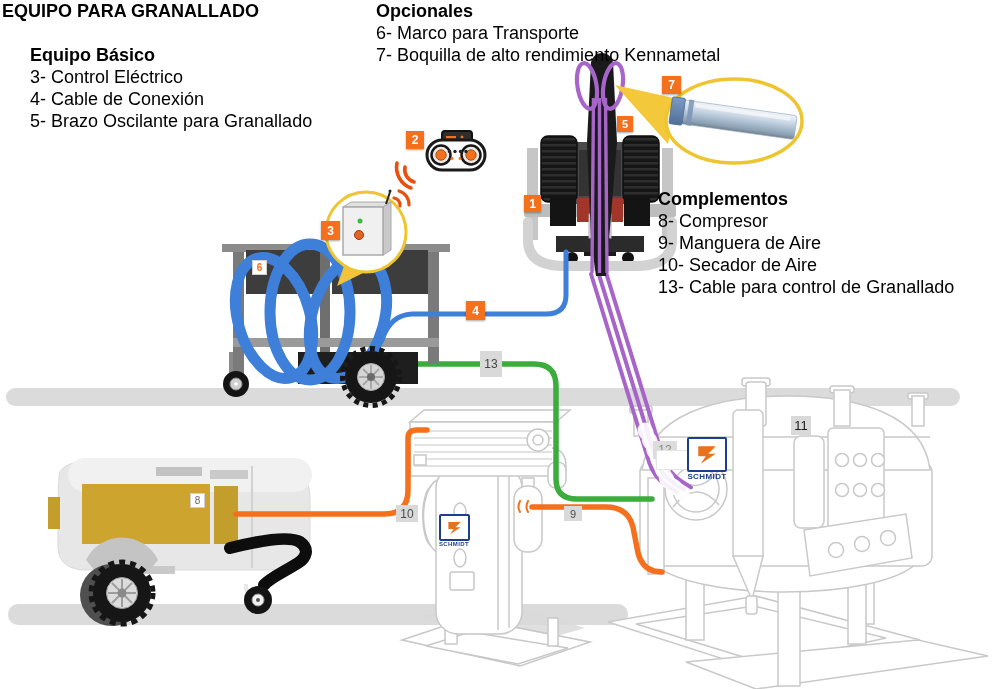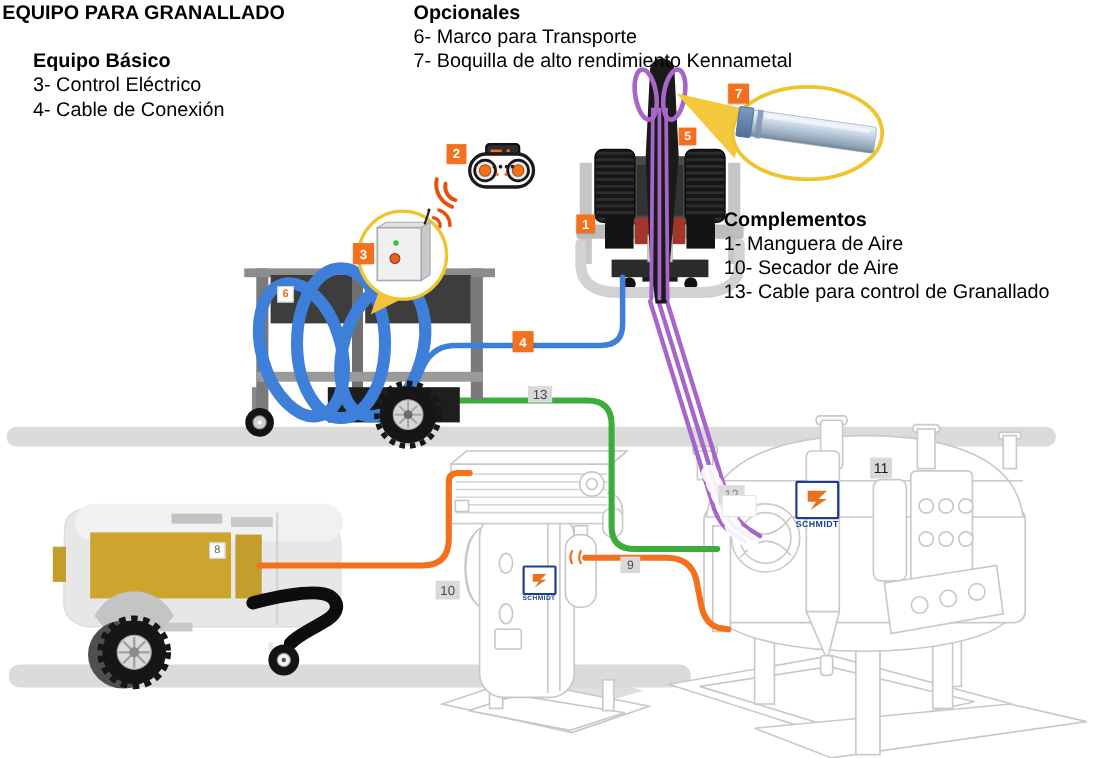--- a/index.html
+++ b/index.html
@@ -11,21 +11,21 @@
   .lbl{position:absolute;white-space:nowrap;font-size:18px;line-height:22px;color:#000;}
   .hd{font-weight:bold;}
   .badge{
     position:absolute;display:flex;align-items:center;justify-content:center;
     font-weight:bold;font-size:12px;box-sizing:border-box;
   }
   .badge.orange{background:#F4701D;color:#fff;box-shadow:0 1px 2px rgba(0,0,0,.35);}
   .badge.whitebox{background:#fff;border:1px solid #CFCFCF;font-size:10px;}
   .badge.graybox{background:#D9D9D9;color:#4a4a4a;font-weight:normal;}
   .cover{position:absolute;background:#fff;border:1px solid #E4E4E4;border-radius:2px;}
-  .logo{position:absolute;text-align:center;margin-left:36px;}
+  .logo{position:absolute;text-align:center;}
   .logo .box{background:#fff;border:2px solid #1D3E8F;border-radius:2px;
     display:flex;align-items:center;justify-content:center;margin:0 auto;}
   .logo .txt{color:#1D3E8F;font-weight:bold;letter-spacing:.4px;}
 </style>
 </head>
 <body>
 
 <svg id="diagram-svg" width="1000" height="689" viewBox="0 0 1000 689">
   <defs>
     <pattern id="tread" width="5" height="6" patternUnits="userSpaceOnUse">
@@ -300,49 +300,51 @@
 </svg>
 
 <div class="lbl" style="left:2px;top:0px;text-align:center;">
   <div class="hd">EQUIPO PARA GRANALLADO</div>
 </div>
 
 <div class="lbl" style="left:2px;top:44px;margin-left:28px;">
   <div class="hd">Equipo Básico</div>
   <div>3- Control Eléctrico</div>
   <div>4- Cable de Conexión</div>
+  <div>5- Brazo Oscilante para Granallado</div>
 </div>
 
 <div class="lbl" style="left:376px;top:0px;">
   <div class="hd">Opcionales</div>
   <div>6- Marco para Transporte</div>
   <div>7- Boquilla de alto rendimiento Kennametal</div>
 </div>
 
 <div class="lbl" style="left:658px;top:188px;">
   <div class="hd">Complementos</div>
-  <div>1- Manguera de Aire</div>
+  <div>8- Compresor</div>
+  <div>9- Manguera de Aire</div>
   <div>10- Secador de Aire</div>
   <div>13- Cable para control de Granallado</div>
 </div>
 
 <div class="badge orange" style="left:524px;top:195px;width:17px;height:17px;">1</div>
 <div class="badge orange" style="left:406px;top:131px;width:18px;height:18px;">2</div>
 <div class="badge orange" style="left:321px;top:221px;width:19px;height:19px;">3</div>
 <div class="badge orange" style="left:466px;top:301px;width:19px;height:19px;">4</div>
 <div class="badge orange" style="left:617px;top:116px;width:16px;height:16px;font-size:11px;">5</div>
 <div class="badge whitebox" style="left:252px;top:260px;width:15px;height:15px;color:#F4701D;">6</div>
 <div class="badge orange" style="left:662px;top:76px;width:19px;height:18px;">7</div>
 <div class="badge whitebox" style="left:190px;top:493px;width:15px;height:15px;color:#666;font-weight:normal;">8</div>
 <div class="badge graybox" style="left:564px;top:506px;width:18px;height:15px;font-size:11px;">9</div>
-<div class="badge graybox" style="left:396px;top:528px;width:22px;height:17px;">10</div>
+<div class="badge graybox" style="left:396px;top:505px;width:22px;height:17px;">10</div>
 <div class="badge graybox" style="left:791px;top:416px;width:20px;height:19px;font-size:13px;color:#1a1a1a;">11</div>
 <div class="badge graybox" style="left:653px;top:441px;width:24px;height:18px;color:#888;background:#DCDCDC;">12</div>
 <div class="cover" style="left:656px;top:450px;width:30px;height:18px;"></div>
-<div class="badge graybox" style="left:480px;top:351px;width:22px;height:15px;color:#444;">13</div>
+<div class="badge graybox" style="left:480px;top:351px;width:22px;height:26px;color:#444;">13</div>
 
 <div class="logo" style="left:438px;top:514px;width:32px;">
   <div class="box" style="width:27px;height:23px;">
     <svg width="19" height="14" viewBox="0 0 20 16">
       <path d="M3,1 L17,1 L11,7 L17,7 L5,15 L9,9 L3,9 Z" fill="#E8721C"></path>
     </svg>
   </div>
   <div class="txt" style="font-size:6px;">SCHMIDT</div>
 </div>
 <div class="logo" style="left:686px;top:437px;width:42px;">

